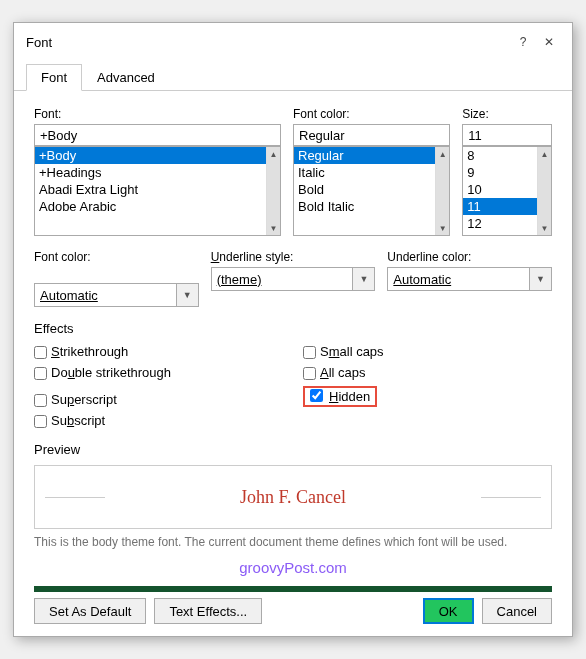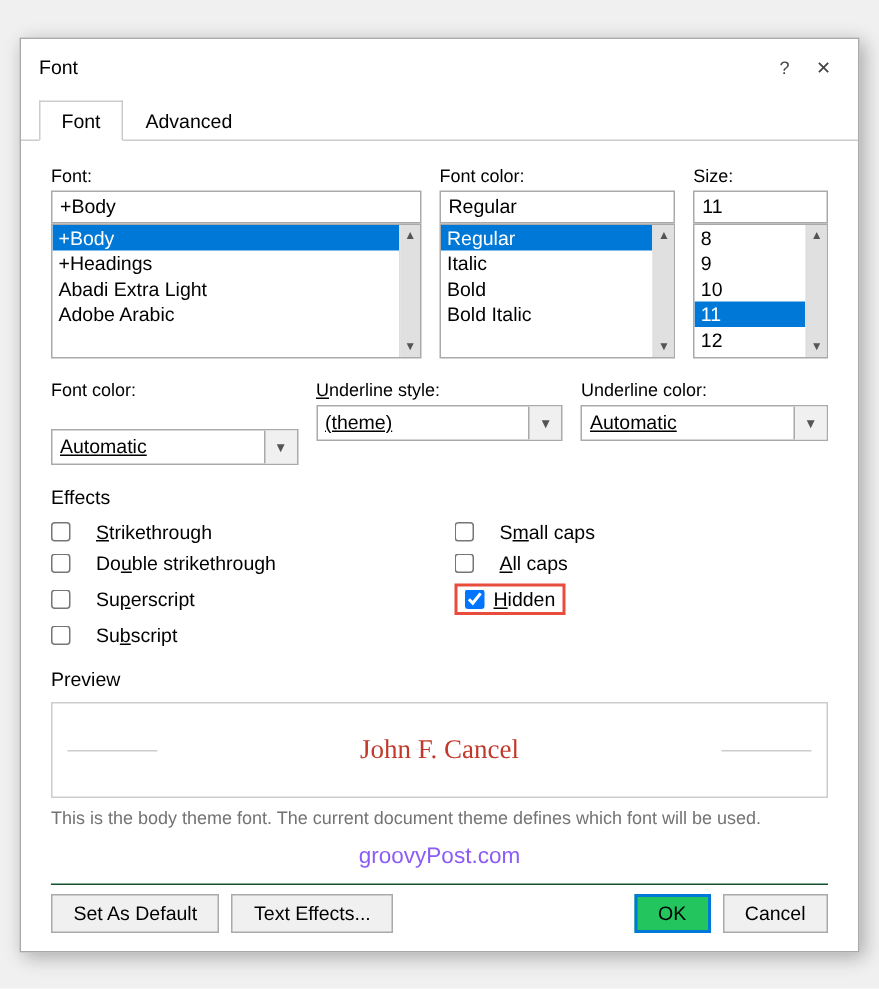--- a/index.html
+++ b/index.html
@@ -201,22 +201,22 @@
     }
 
     .effects-grid {
       display: grid;
       grid-template-columns: 1fr 1fr;
       gap: 6px 20px;
       margin-bottom: 14px;
     }
     .checkbox-row {
       display: flex;
-      align-items: center;
-      gap: 17px;
+      align-items: flex-end;
+      gap: 4px;
       font-size: 13px;
     }
     .checkbox-row input[type="checkbox"] {
       width: 13px;
       height: 13px;
       margin: 0;
       cursor: pointer;
     }
     .checkbox-row label { cursor: pointer; }
     .checkbox-row label u { text-decoration: underline; }
@@ -259,21 +259,21 @@
       color: #8b5cf6;
       margin-bottom: 10px;
       font-weight: normal;
     }
 
     .button-row {
       display: flex;
       gap: 8px;
       justify-content: flex-start;
       padding-top: 6px;
-      border-top: 1px solid #14532d;
+      border-top: 6px solid #14532d;
     }
     .btn {
       height: 26px;
       padding: 0 14px;
       font-size: 13px;
       border: 1px solid #aaa;
       background: #f0f0f0;
       cursor: pointer;
       color: #000;
     }
@@ -421,21 +421,21 @@
         </label>
       </div>
 
       <div class="checkbox-row">
         <input type="checkbox" id="cb-super" style="">
         <label for="cb-super">
           Su<u>p</u>erscript
         </label>
       </div>
 
-      <div style="display:flex;align-items:center;gap:6px;border:2px solid #e74c3c;padding:1px 5px;width:fit-content;">
+      <div style="display:flex;align-items:flex-start;gap:6px;border:2px solid #e74c3c;padding:1px 5px;width:fit-content;">
         <input type="checkbox" id="cb-hidden" checked="" style="">
         <label for="cb-hidden">
           <u>H</u>idden
         </label>
       </div>
 
       <div class="checkbox-row">
         <input type="checkbox" id="cb-sub" style="">
         <label for="cb-sub">
           Su<u>b</u>script

